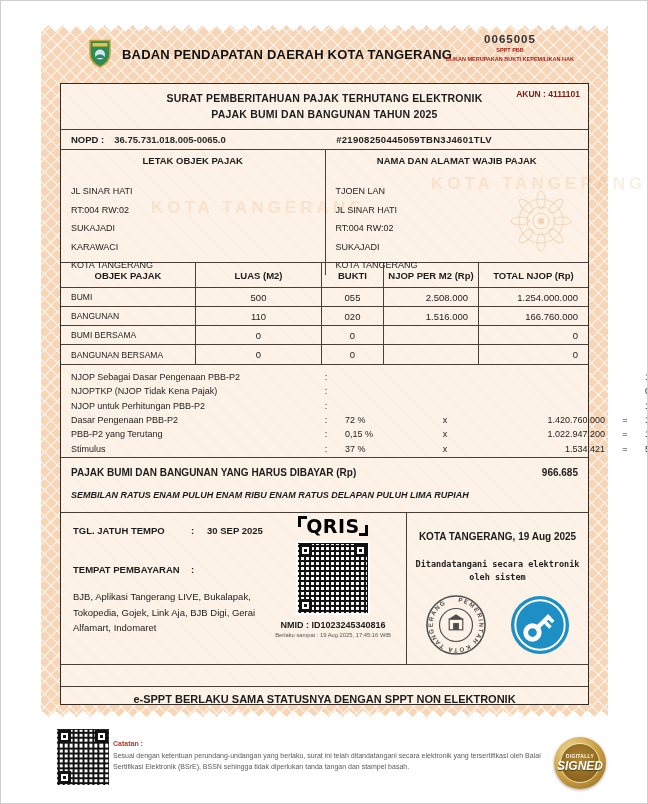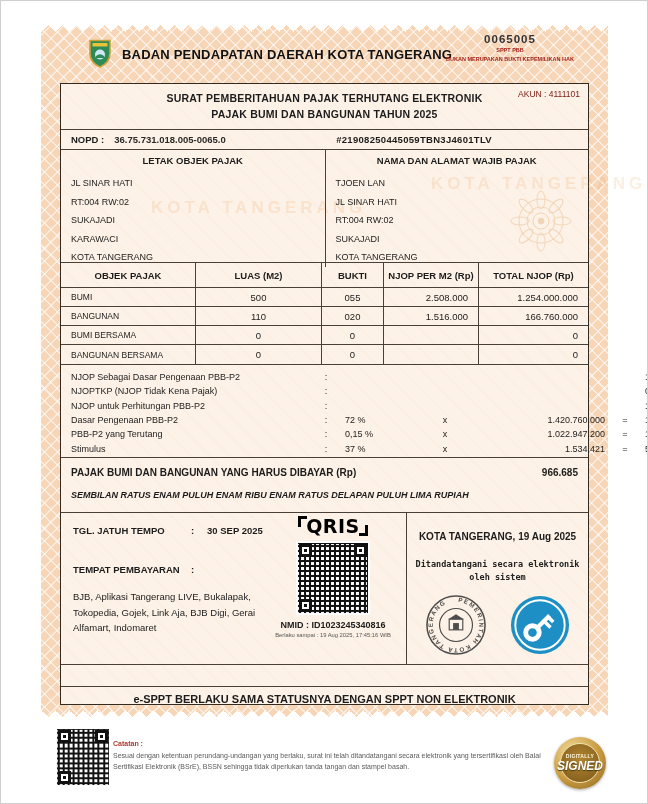--- a/index.html
+++ b/index.html
@@ -36,33 +36,33 @@
   .doc { position:relative; background:#fdf2e7; border:1.5px solid #332a22; height:622px;
          background-image: repeating-linear-gradient(45deg, rgba(240,170,110,.05) 0 2px, transparent 2px 14px); }
   .sect { border-bottom:1px solid #4a4038; position:relative; }
 
   .wm { position:absolute; font-weight:bold; color:rgba(225,140,60,.15); letter-spacing:4px;
         pointer-events:none; white-space:nowrap; }
 
   
   .title-sect { height:46px; text-align:center; padding-top:7px; }
   .title-line { font-size:10.5px; font-weight:bold; letter-spacing:.2px; line-height:1.5; }
-  .akun { position:absolute; right:8px; top:5px; font-size:8.5px; font-weight:normal; color:#7e2219; }
+  .akun { position:absolute; right:8px; top:5px; font-size:8.5px; font-weight:bold; color:#7e2219; }
 
   
   .nopd-sect { height:20px; display:flex; align-items:center; font-size:9.5px; }
   .nopd-label { font-weight:bold; margin-left:10px; }
   .nopd-value { margin-left:10px; font-weight:600; color:#2a2a2a; }
   .nopd-code { margin-left:auto; margin-right:96px; font-weight:600; letter-spacing:.3px; }
 
   
   .addr-sect { height:113px; display:grid; grid-template-columns:1fr 1fr; }
   .addr-col { padding:5px 10px 0 10px; position:relative; }
   .addr-col + .addr-col { border-left:1px solid #4a4038; }
-  .addr-title { text-align:center; font-size:9.5px; font-weight:bold; margin-bottom:8px; }
+  .addr-title { text-align:center; font-size:9.5px; font-weight:bold; margin-bottom:16px; }
   .addr-line { font-size:9px; line-height:18.5px; color:#222; }
   .ornament { position:absolute; right:14px; top:38px; opacity:.55; }
 
   
   .tbl { display:grid; grid-template-columns:135px 126px 62px 95px 1fr; font-size:9.5px; }
   .tbl > div { border-right:1px solid #4a4038; border-bottom:1px solid #4a4038;
                display:flex; align-items:center; }
   .tbl > div:nth-child(5n) { border-right:none; }
   .tbl .th { height:25px; font-weight:bold; justify-content:center; }
   .tbl .td { height:19px; }

